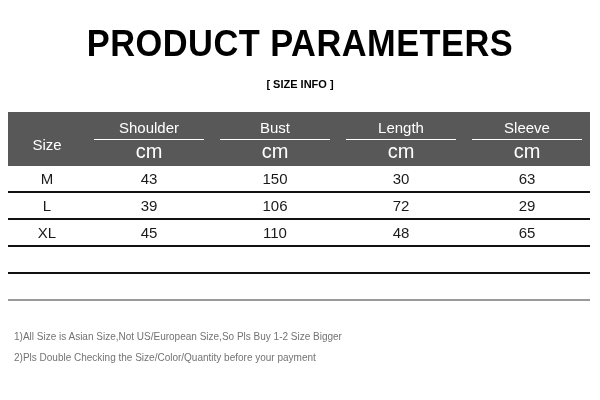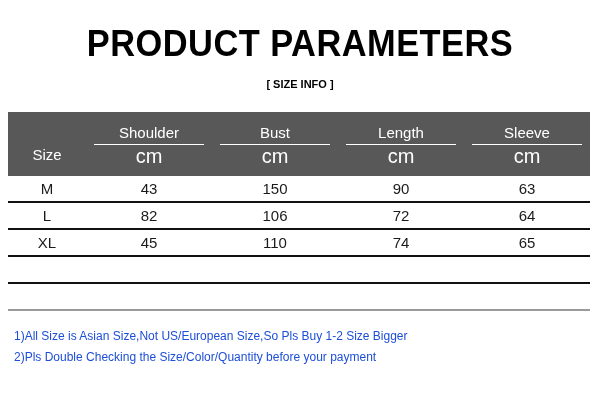--- a/index.html
+++ b/index.html
@@ -80,21 +80,21 @@
     height: 44px;
     vertical-align: middle;
     font-weight: 400;
     color: #ffffff;
     text-align: center;
   }
 
   th.size-head {
     font-size: 15px;
     color: #ffffff;
-    padding-top: 20px;
+    padding-top: 10px;
     vertical-align: middle;
   }
 
   .head-stack {
     display: flex;
     flex-direction: column;
     justify-content: center;
     height: 44px;
     padding: 0 8px;
     box-sizing: border-box;
@@ -142,23 +142,23 @@
 
   
   .notes {
     position: absolute;
     left: 14px;
     top: 326px;
     width: 575px;
   }
 
   .note-line {
-    font-size: 12px;
+    font-size: 10px;
     line-height: 21px;
-    color: #1d4ed8;
+    color: #737373;
     white-space: nowrap;
   }
 </style>
 </head>
 <body>
 
 <div class="page">
 
   <div class="main-title">PRODUCT PARAMETERS</div>
 
@@ -210,35 +210,35 @@
             </div>
           </th>
         </tr>
       </thead>
 
       <tbody>
         <tr>
           <td>M</td>
           <td>43</td>
           <td>150</td>
-          <td>90</td>
+          <td>30</td>
           <td>63</td>
         </tr>
         <tr>
           <td>L</td>
-          <td>82</td>
+          <td>39</td>
           <td>106</td>
           <td>72</td>
-          <td>64</td>
+          <td>29</td>
         </tr>
         <tr>
           <td>XL</td>
           <td>45</td>
           <td>110</td>
-          <td>74</td>
+          <td>48</td>
           <td>65</td>
         </tr>
 
         <tr class="empty-row">
           <td></td>
           <td></td>
           <td></td>
           <td></td>
           <td></td>
         </tr>

